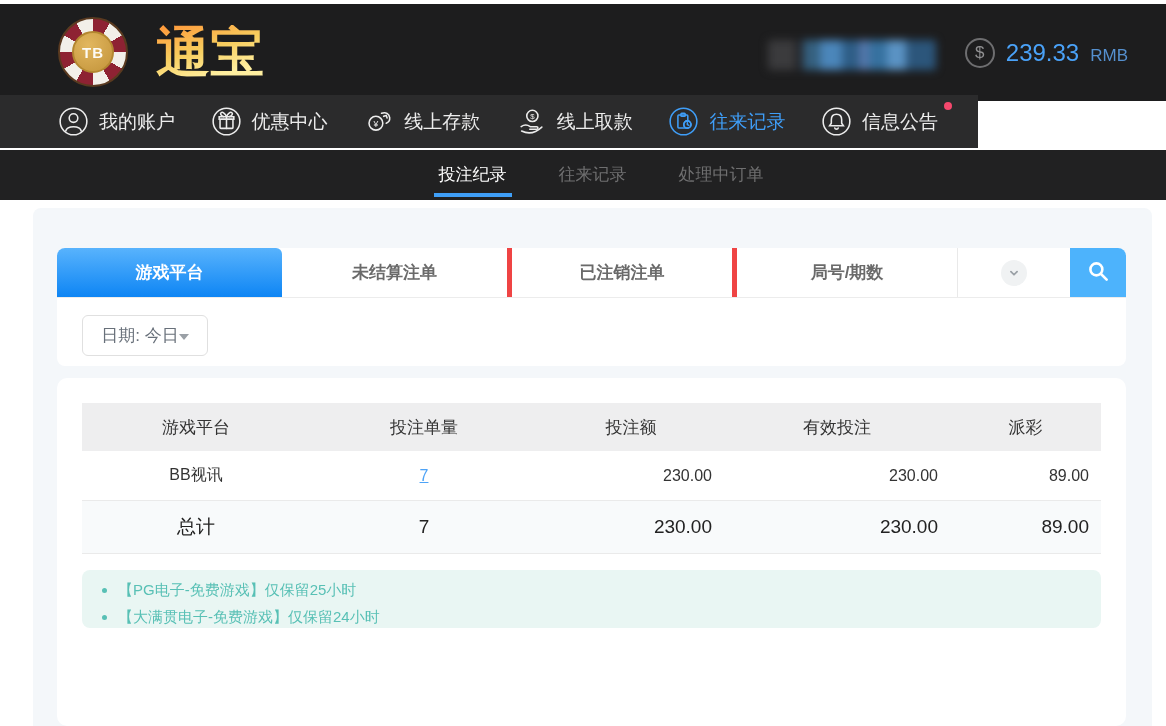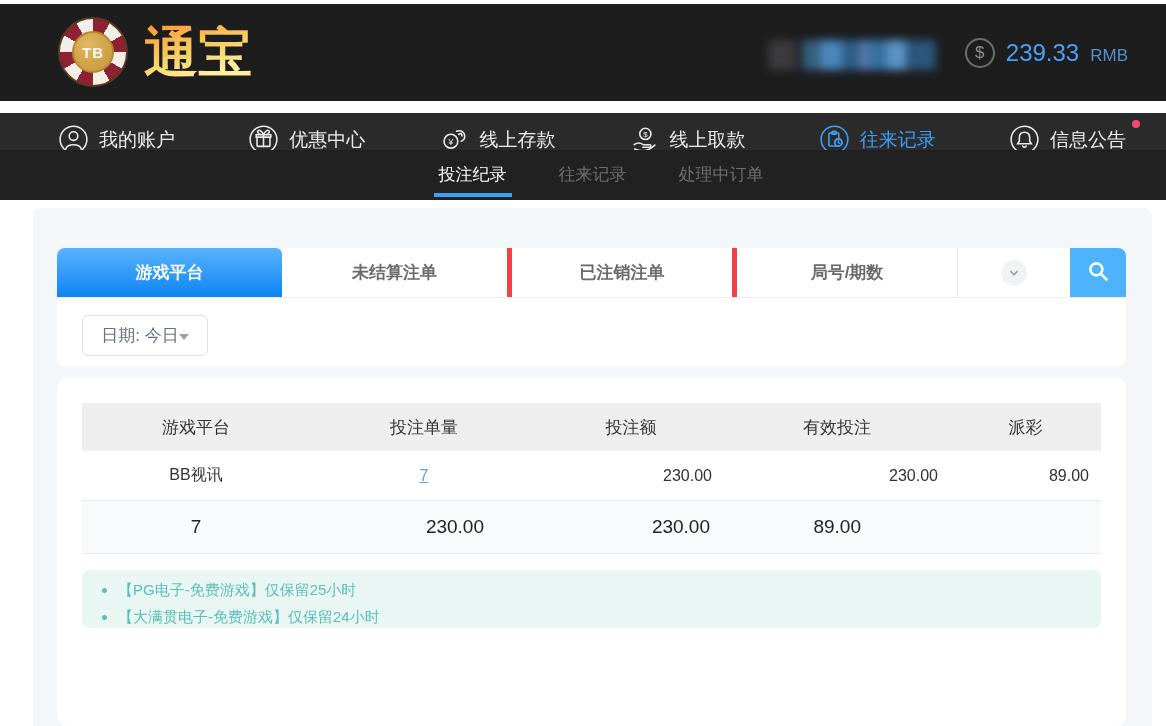--- a/index.html
+++ b/index.html
@@ -11,38 +11,38 @@
   .top-header { position:absolute; left:0; top:4px; width:1166px; height:97px; background:#1d1d1e; }
   .logo { position:absolute; left:58px; top:13px; display:flex; align-items:center; }
   .chip { width:70px; height:70px; border-radius:50%;
     background:repeating-conic-gradient(#8e2233 0deg 30deg, #f2efe9 30deg 60deg);
     border:2px solid #5a3a20; position:relative; }
   .chip-inner { position:absolute; left:50%; top:50%; transform:translate(-50%,-50%);
     width:42px; height:42px; border-radius:50%;
     background:radial-gradient(circle at 38% 32%, #e2b75f, #c2933a);
     border:2px solid #b38730; display:flex; align-items:center; justify-content:center;
     color:#fdfbf5; font-size:15px; font-weight:bold; letter-spacing:1px; }
-  .brand { margin-left:16px; font-family:"DejaVu Serif","Liberation Serif",serif;
+  .brand { margin-left:28px; font-family:"DejaVu Serif","Liberation Serif",serif;
     font-weight:bold; font-size:54px; line-height:1;
     background:linear-gradient(165deg,#ff9b3c 5%,#f7cd5e 45%,#ffefa0 80%);
     -webkit-background-clip:text; background-clip:text; color:transparent; }
 
   .masked-user { position:absolute; left:768px; top:36px; width:168px; height:30px; border-radius:3px;
     background:linear-gradient(90deg,#3b3b3d 0%,#3b3b3d 16%,#242428 16% 21%,#35607f 21% 31%,
       #4b86ba 31% 44%,#2e5d86 44% 54%,#5577aa 54% 60%,#36719f 60% 71%,#5b93c4 71% 82%,#2c567b 82% 100%);
     filter:blur(4px); }
 
   .balance { position:absolute; right:38px; top:34px; display:flex; align-items:center; gap:11px; }
   .dollar-circle { width:30px; height:30px; border-radius:50%; border:2px solid #6e6e70;
     color:#8f8f91; font-size:17px; display:flex; align-items:center; justify-content:center; }
   .balance-amount { color:#4aa2f8; font-size:24px; }
   .balance-cur { color:#5590cf; font-size:17px; padding-top:6px; }
 
   
-  .nav { position:absolute; left:0; top:113px; width:1166px; height:53px; background:#2b2b2c;
+  .nav { position:absolute; left:0; top:95px; width:978px; height:53px; background:#2b2b2c;
     display:flex; align-items:center; justify-content:space-between; padding:0 40px 0 58px; }
   .nav-item { display:flex; align-items:center; gap:10px; color:#ececec; font-size:19px;
     position:relative; cursor:pointer; }
   .nav-item svg { width:31px; height:31px; display:block; }
   .nav-item.active { color:#3f9ef8; }
   .noti-dot { position:absolute; top:-4px; right:-14px; width:8px; height:8px; border-radius:50%;
     background:#f5486d; }
 
   
   .subnav { position:absolute; left:0; top:150px; width:1166px; height:50px; background:#212122;
@@ -252,20 +252,21 @@
         <div class="c5">派彩</div>
       </div>
       <div class="tr trow">
         <div class="c1">BB视讯</div>
         <div class="c2"><a class="count-link">7</a></div>
         <div class="c3">230.00</div>
         <div class="c4">230.00</div>
         <div class="c5">89.00</div>
       </div>
       <div class="tr trow total">
+        <div class="c1">总计</div>
         <div class="c2">7</div>
         <div class="c3">230.00</div>
         <div class="c4">230.00</div>
         <div class="c5">89.00</div>
       </div>
     </div>
 
     <div class="notes">
       <div class="note-line">
         <span class="bullet"></span>

